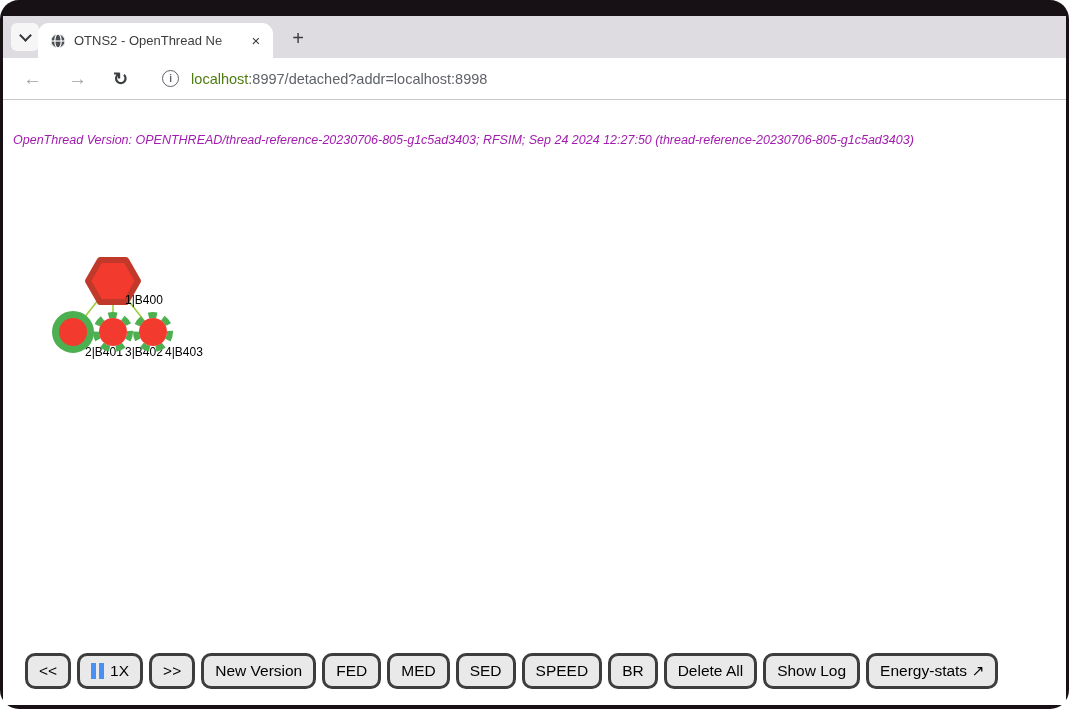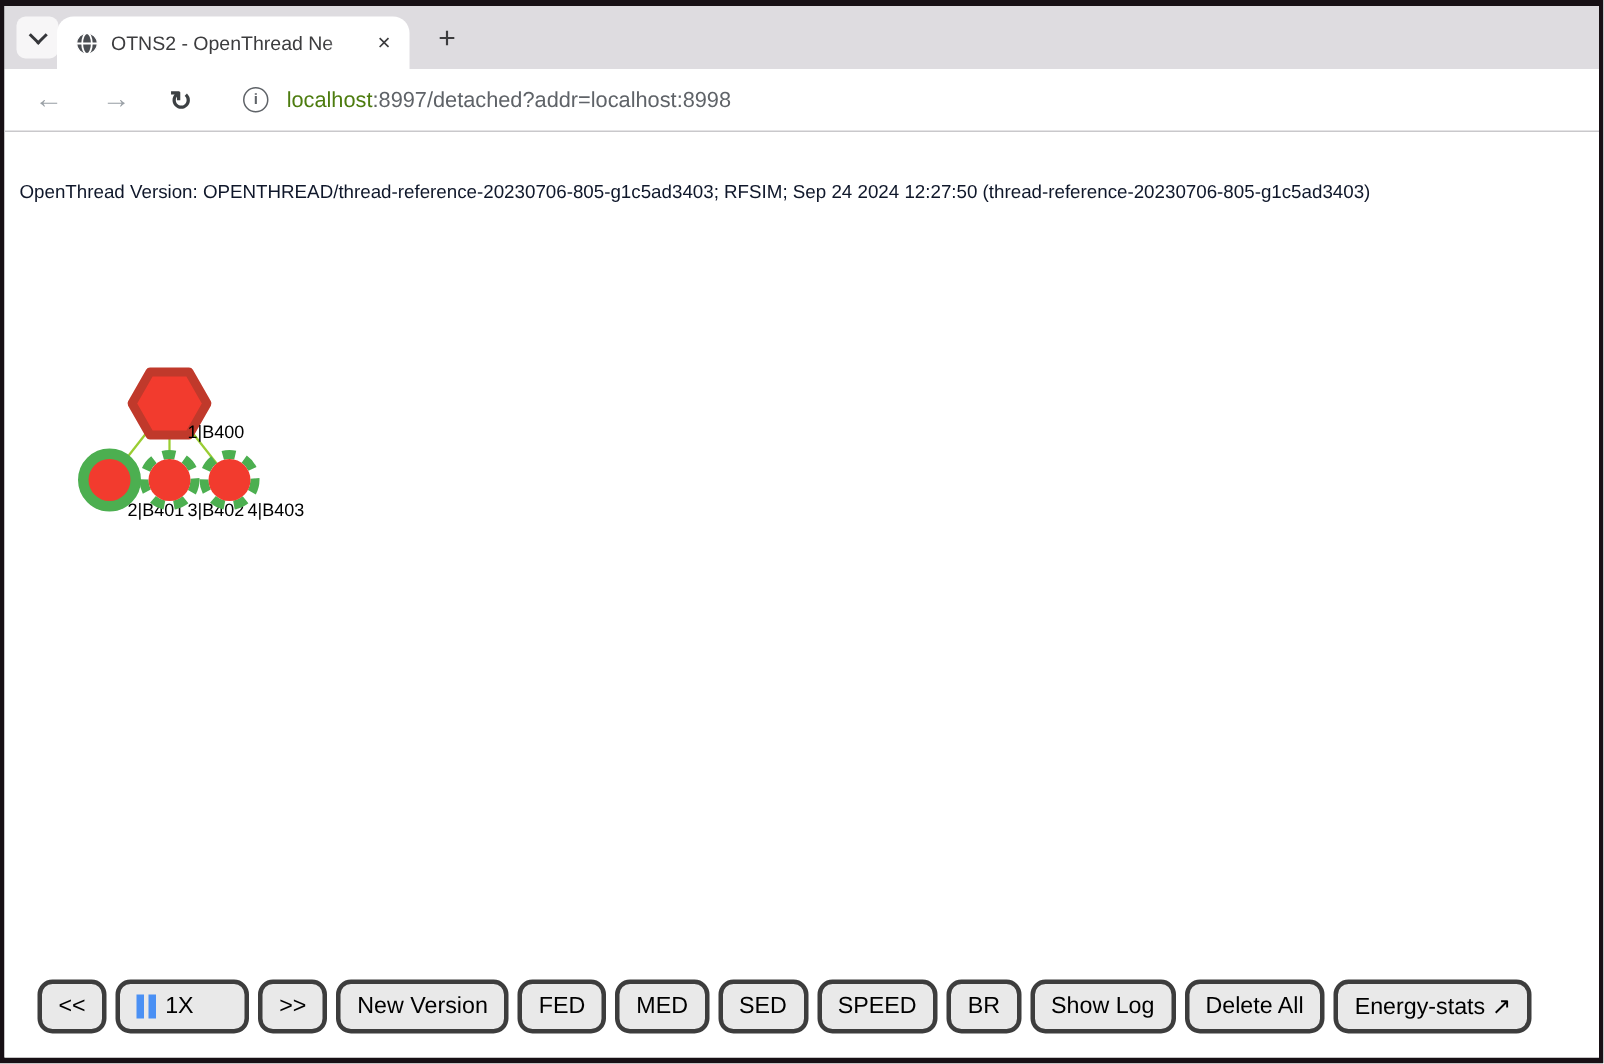--- a/index.html
+++ b/index.html
@@ -1,19 +1,19 @@
 <!DOCTYPE html>
 <html><head>
 <meta charset="utf-8">
 <style>
   * { margin:0; padding:0; box-sizing:border-box; }
   html,body { width:1069px; height:709px; overflow:hidden; background:#fff;
               font-family:"Liberation Sans", sans-serif; }
   .window { width:1069px; height:709px; background:#171015;
-            padding:4px 3px 4px 3px; }
+            padding:16px 3px 4px 3px;border-radius:19px; }
   .browser { width:100%; height:100%; display:flex; flex-direction:column; background:#fff; }
 
   
   .tabstrip { height:42px; background:#dedce0; position:relative; flex:0 0 auto; }
   .tab-search-btn { position:absolute; left:8px; top:7px; width:28px; height:28px;
       background:#f7f6f7; border-radius:6px; border:none; cursor:pointer;
       display:flex; align-items:center; justify-content:center; }
   .chev { width:9px; height:9px; border-right:2px solid #35363a; border-bottom:2px solid #35363a;
       transform:rotate(45deg); margin-top:-4px; }
   .tab { position:absolute; left:35px; top:7px; width:235px; height:35px; background:#fff;
@@ -39,30 +39,30 @@
       justify-content:center; margin:0 12px 0 28px; font-style:normal; }
   .url { font-size:14.5px; white-space:nowrap; cursor:text; }
   .url .host { color:#4d7c0f; }
   .url .rest { color:#5f6368; }
 
   
   .page { position:relative; flex:1 1 auto; background:#fff; overflow:hidden; }
   .status-line { position:absolute; left:10px; top:13px; white-space:pre;
       font-family:"DejaVu Sans Mono", monospace; font-weight:bold; font-size:13px; color:#111; }
   .version-line { position:absolute; left:10px; top:33px; white-space:pre;
-      font-size:12.5px; color:#0f172a; }
+      font-size:12.5px; color:#a21caf;font-style:italic; }
   #net-svg { position:absolute; left:0; top:54px; width:100%; height:420px; }
   #net-svg text { font-family:"Liberation Sans", sans-serif; }
 
   
   .toolbar { position:absolute; left:22px; bottom:16px; display:flex; gap:6px; align-items:stretch; }
   .tb-btn { background:#e9e9e9; border:3px solid #3d3d3d; border-radius:10px; height:36px;
       font-family:"Liberation Sans", sans-serif; font-size:15.5px; color:#000;
       padding:0 11px; cursor:pointer; display:flex; align-items:center; gap:6px; white-space:nowrap; }
-  .tb-btn.speed { width:89px; justify-content:flex-start; }
+  .tb-btn.speed { width:66px; justify-content:flex-start; }
   .pause-icon { display:inline-flex; gap:3px; }
   .pause-icon i { display:block; width:5px; height:16px; background:#4a90f4; }
 </style>
 </head>
 <body>
 
 <div class="window">
   <div class="browser">
 
     <div class="tabstrip">
@@ -146,24 +146,24 @@
         <button class="tb-btn">
             <span>SED</span>
           </button>
         <button class="tb-btn">
             <span>SPEED</span>
           </button>
         <button class="tb-btn">
             <span>BR</span>
           </button>
         <button class="tb-btn">
-            <span>Show Log</span>
+            <span>Delete All</span>
           </button>
         <button class="tb-btn">
-            <span>Delete All</span>
+            <span>Show Log</span>
           </button>
         <button class="tb-btn">
             <span>Energy-stats ↗</span>
           </button>
 
       </div>
     </div>
 
   </div>
 </div>

